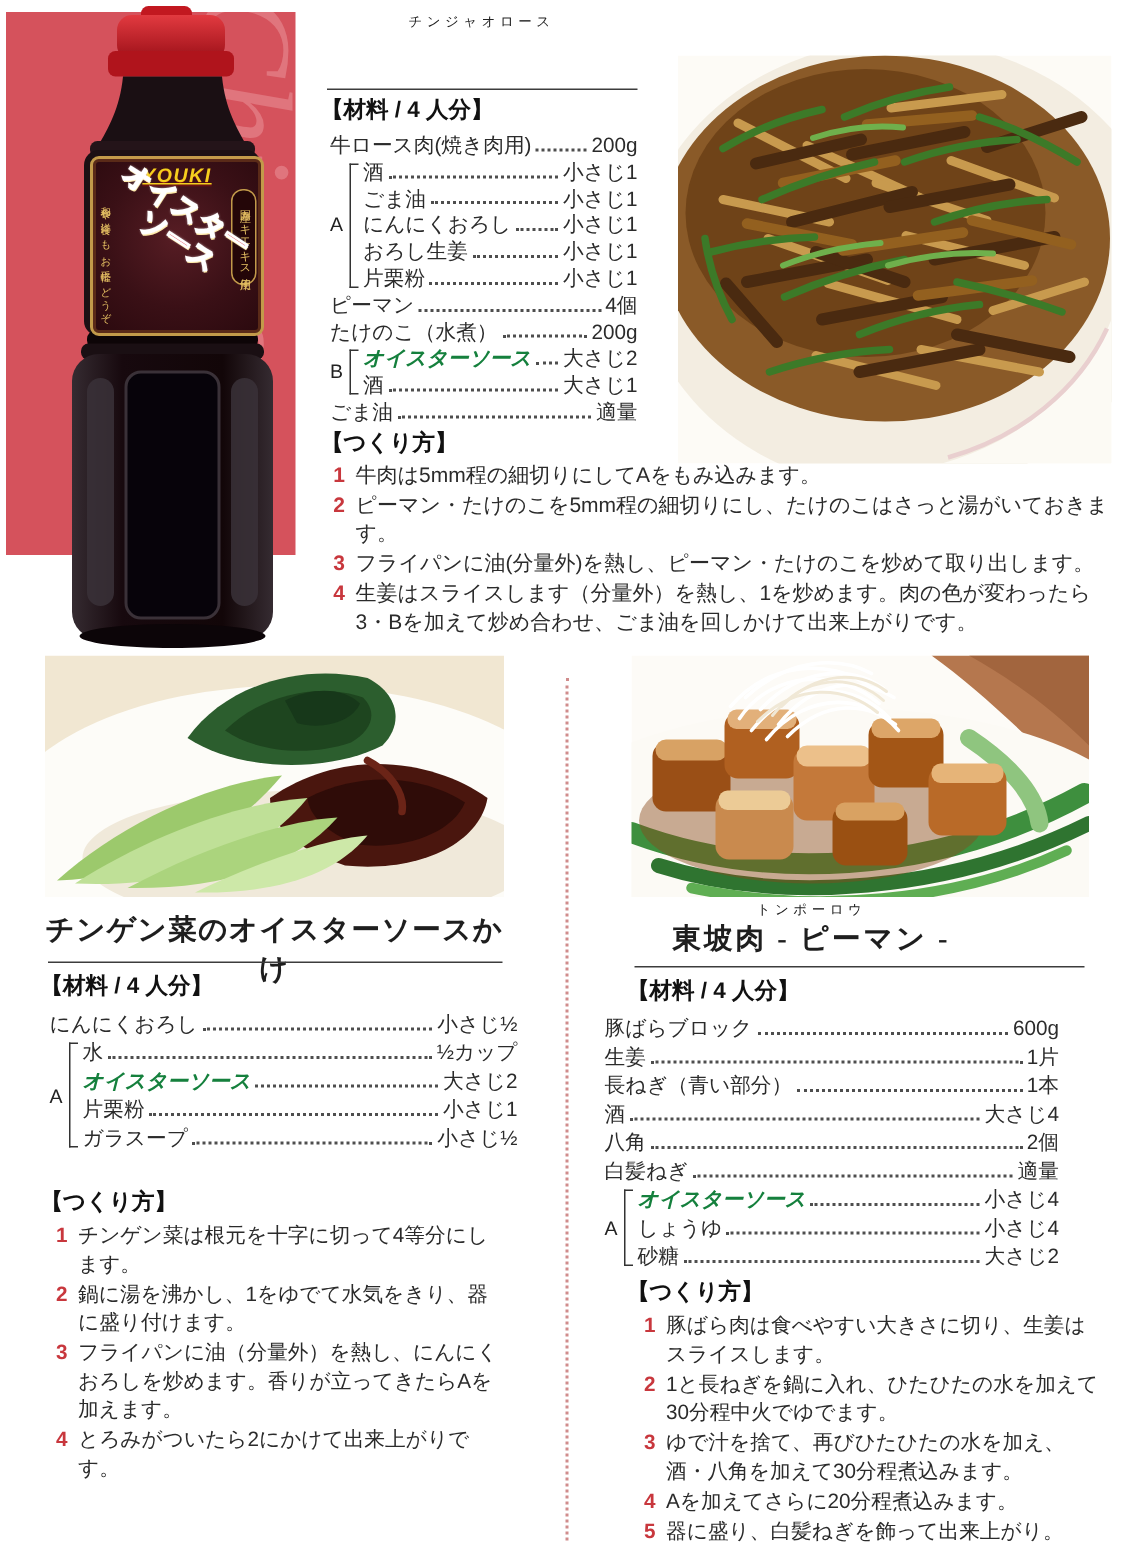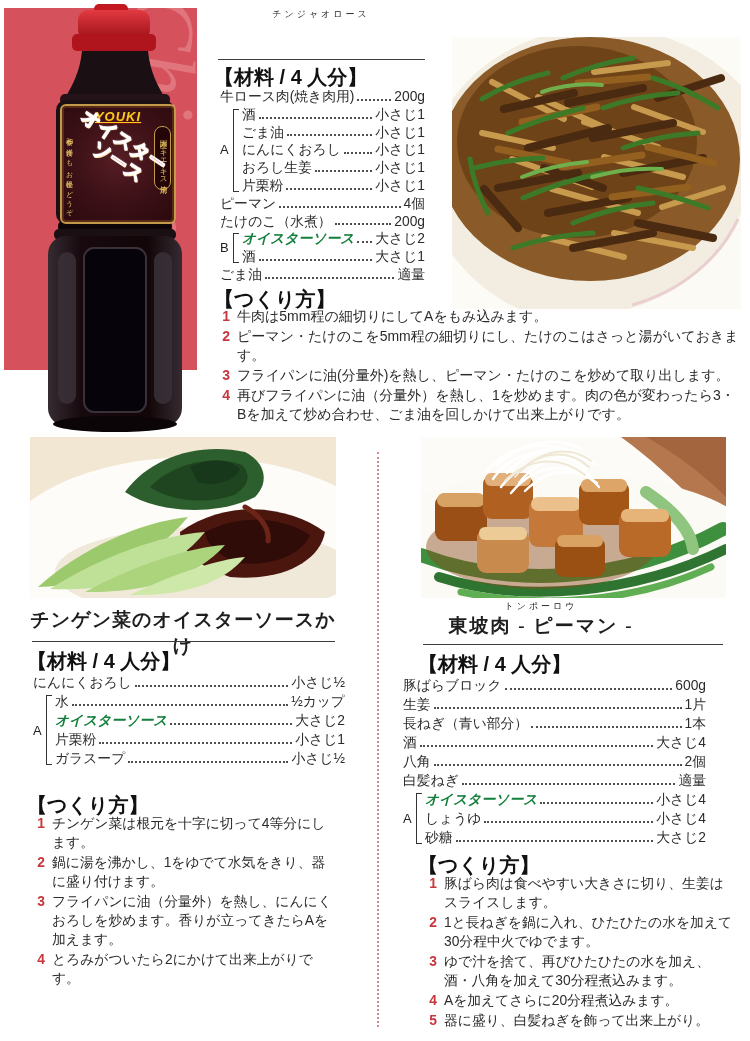--- a/index.html
+++ b/index.html
@@ -27,21 +27,21 @@
   .label-badge{position:absolute;right:3px;top:20px;width:15px;height:62px;background:#240608;
                border:1px solid #c29a4a;border-radius:8px;color:#e6c063;font-size:7.5px;
                writing-mode:vertical-rl;text-align:center;line-height:14px;letter-spacing:0.5px;}
   .label-tag{position:absolute;left:3px;top:26px;height:82px;color:#e6c063;font-size:7px;
              writing-mode:vertical-rl;letter-spacing:1px;line-height:9px;}
 
   
   .furigana{font-size:9px;letter-spacing:3px;color:#222;}
   .r-title{font-family:"Liberation Serif",serif;font-weight:600;color:#1e1e1e;}
   .rule{border-top:1.5px solid #3c3c3c;height:0;}
-  .sec-header{font-size:20px;font-weight:bold;color:#111;}
+  .sec-header{font-size:15px;font-weight:bold;color:#111;}
 
   .ing-list{display:flex;flex-direction:column;}
   .ing-row{display:flex;align-items:flex-end;justify-content:space-between;}
   .ing-name{white-space:nowrap;}
   .ing-name.red{color:#15803d;font-weight:bold;font-style:italic;}
   .dots{flex:1;min-width:8px;border-bottom:2px dotted #4e4e4e;margin:0 3px 5px 3px;}
   .ing-qty{white-space:nowrap;}
   .ing-group{display:flex;align-items:stretch;}
   .group-label{align-self:center;width:13px;font-size:13px;color:#222;}
   .group-bracket{width:5px;border:1.5px solid #333;border-right:none;margin:3px 3px 3px 0;}
@@ -192,21 +192,21 @@
       <div class="step">
         <span class="step-num">2</span>
         <span class="step-text">ピーマン・たけのこを5mm程の細切りにし、たけのこはさっと湯がいておきます。</span>
       </div>
       <div class="step">
         <span class="step-num">3</span>
         <span class="step-text">フライパンに油(分量外)を熱し、ピーマン・たけのこを炒めて取り出します。</span>
       </div>
       <div class="step">
         <span class="step-num">4</span>
-        <span class="step-text">再びフライパンに油（分量外）を熱し、1を炒めます。肉の色が変わったら3・Bを加えて炒め合わせ、ごま油を回しかけて出来上がりです。</span>
+        <span class="step-text">生姜はスライスします（分量外）を熱し、1を炒めます。肉の色が変わったら3・Bを加えて炒め合わせ、ごま油を回しかけて出来上がりです。</span>
       </div>
     </div>
 
   <div class="abs" style="left:452px;top:37px;">
     <svg width="289" height="272" viewBox="0 0 289 272">
       <rect width="289" height="272" fill="#fdfbf6"></rect>
       <ellipse cx="150" cy="140" rx="175" ry="150" fill="#f3ede1"></ellipse>
       <ellipse cx="138" cy="122" rx="150" ry="122" fill="#8a5a28"></ellipse>
       <ellipse cx="125" cy="105" rx="120" ry="96" fill="#6f4318"></ellipse>
       <g stroke-linecap="round" fill="none">

